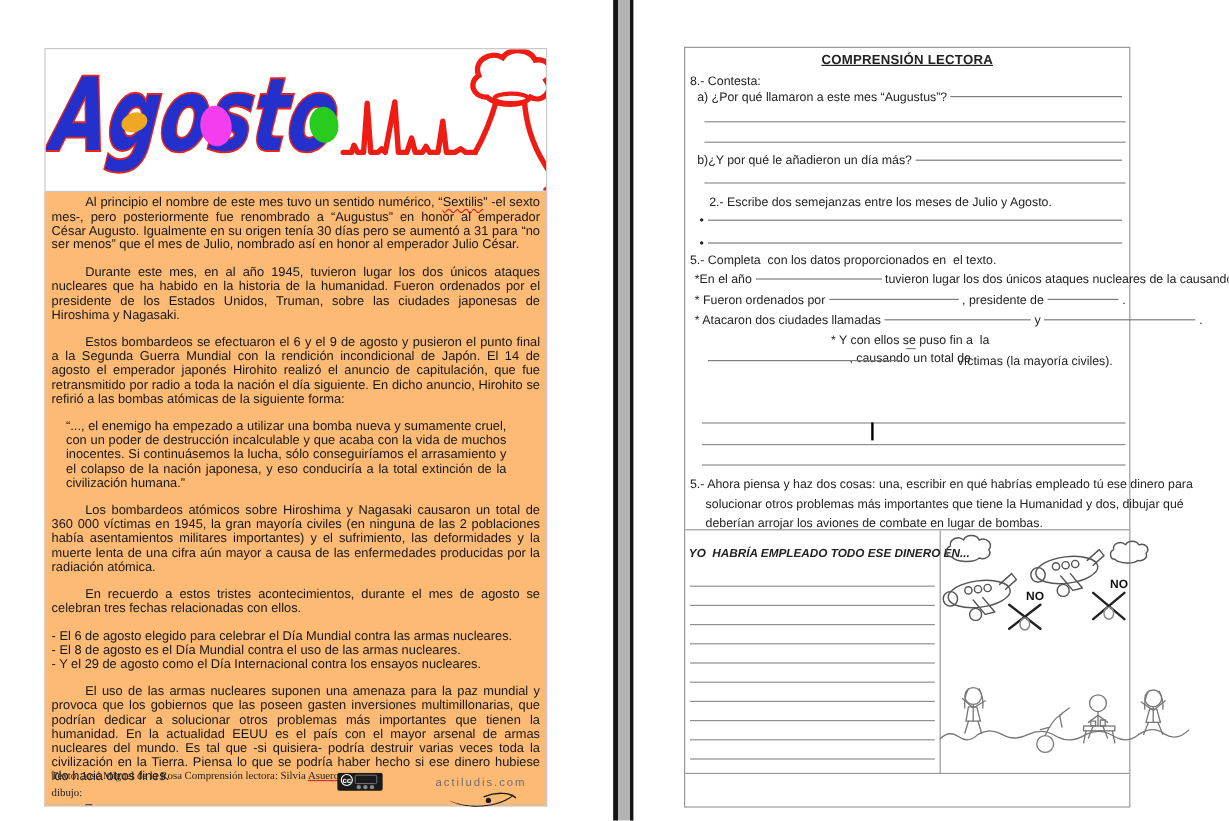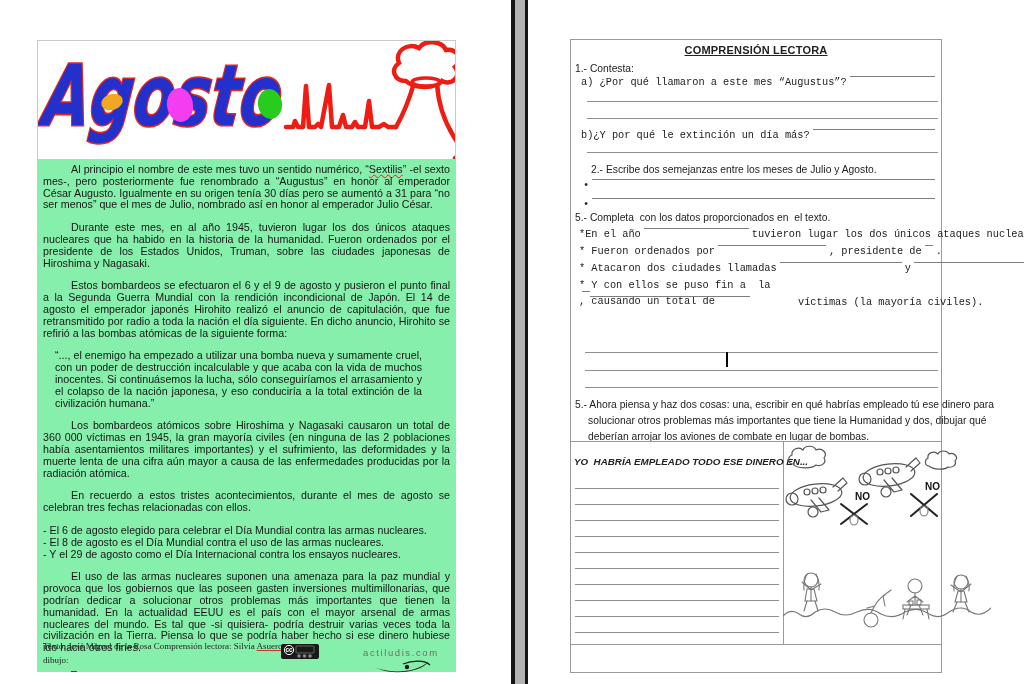--- a/index.html
+++ b/index.html
@@ -9,21 +9,21 @@
   
   .corner-mark{position:absolute;left:1px;top:0;width:5px;height:26px;background:#101010;}
   .page-divider{position:absolute;left:511px;top:0;width:17px;height:684px;background:#b3b3b3;
                 border-left:4px solid #151515;border-right:3px solid #151515;box-sizing:border-box;}
 
   
   .left-page{position:absolute;left:0;top:0;width:511px;height:684px;background:#fff;}
   .title-box{position:absolute;left:37px;top:40px;width:419px;height:120px;border:1px solid #c9c9c9;
              box-sizing:border-box;overflow:hidden;background:#fff;}
   .text-box{position:absolute;left:37px;top:160px;width:419px;height:512px;border:1px solid #c9c9c9;
-            border-top:none;box-sizing:border-box;background:#86efac;}
+            border-top:none;box-sizing:border-box;background:#fdba74;}
   .doc-text{position:absolute;left:5px;right:5px;top:4px;font-size:10.7px;line-height:11.8px;
             text-align:justify;color:#161616;}
   .doc-text p{margin:0 0 11px 0;text-indent:28px;}
   .doc-text .quote{margin:0 28px 11px 12px;text-indent:0;}
   .doc-text .list p{margin:0;text-indent:0;}
   .doc-text .list{margin:0 0 11px 0;}
   .misspell{text-decoration:underline wavy #e02020 1px;text-decoration-skip-ink:none;}
   .dash-line{margin:0;text-indent:0;}
 
   .credits{position:absolute;left:5px;top:481px;font-family:"Liberation Serif",serif;font-size:9px;color:#222;}
@@ -35,21 +35,21 @@
   .actiludis svg{margin-left:2px;}
 
   
   .right-page{position:absolute;left:528px;top:0;width:496px;height:684px;background:#fff;
               font-size:10.3px;color:#222;}
   .worksheet{position:absolute;left:42px;top:39px;width:372px;height:634px;border:1px solid #9a9a9a;
              box-sizing:border-box;background:#fff;}
   .ws-header{position:absolute;left:0;right:0;top:4px;text-align:center;font-weight:bold;font-size:11px;
              text-decoration:underline;letter-spacing:.2px;}
   .q{position:absolute;white-space:pre;}
-  .row{position:absolute;display:flex;align-items:flex-start;white-space:pre;font-family:Liberation Mono, monospace;}
+  .row{position:absolute;display:flex;align-items:center;white-space:pre;}
   .row .t{flex:0 0 auto;}
   .fill{flex:1 1 auto;border-bottom:1px solid #7d7d7d;margin:0 3px 3px 3px;min-width:8px;}
   .blank{flex:0 0 auto;border-bottom:1px solid #7d7d7d;margin:0 3px 3px 3px;}
   .rline{position:absolute;height:0;border-bottom:1px solid #8f8f8f;}
   .q5{position:absolute;left:4px;top:357px;width:406px;white-space:normal;line-height:16px;
       padding-left:13px;text-indent:-13px;}
   .answer-box{position:absolute;left:0;right:0;top:401px;height:203px;border-top:1px solid #9a9a9a;}
   .answer-divider{position:absolute;left:212px;top:0;bottom:0;width:0;border-left:1px solid #9a9a9a;}
   .answer-label{position:absolute;left:3px;top:14px;width:206px;font-weight:bold;font-style:italic;
                 font-size:9.8px;white-space:pre;}
@@ -129,30 +129,30 @@
     </div>
   </div>
 
   <div class="page-divider"></div>
 
   <div class="right-page">
     <div class="worksheet">
 
       <div class="ws-header">COMPRENSIÓN  LECTORA</div>
 
-      <div class="q" style="left:4px;top:23px;">1.- Contesta:</div>
+      <div class="q" style="left:4px;top:23px;">8.- Contesta:</div>
 
       <div class="row" style="left:10px;right:3px;top:36px;">
         <span class="t">a) ¿Por qué llamaron a este mes “Augustus”?</span><span class="fill"></span>
       </div>
       <div class="rline" style="left:16px;right:3px;top:61px;"></div>
       <div class="rline" style="left:16px;right:3px;top:78px;"></div>
 
       <div class="row" style="left:10px;right:3px;top:89px;">
-        <span class="t">b)¿Y por qué le extinción un día más?</span><span class="fill"></span>
+        <span class="t">b)¿Y por qué le añadieron un día más?</span><span class="fill"></span>
       </div>
       <div class="rline" style="left:16px;right:3px;top:112px;"></div>
 
       <div class="q" style="left:20px;top:124px;">2.- Escribe dos semejanzas entre los meses de Julio y Agosto.</div>
       <div class="row" style="left:12px;right:3px;top:139px;">
         <span class="t">•</span><span class="fill"></span>
       </div>
       <div class="row" style="left:12px;right:3px;top:158px;">
         <span class="t">•</span><span class="fill"></span>
       </div>

